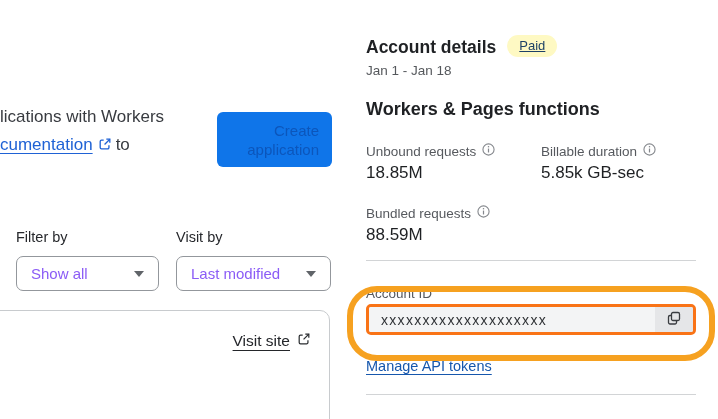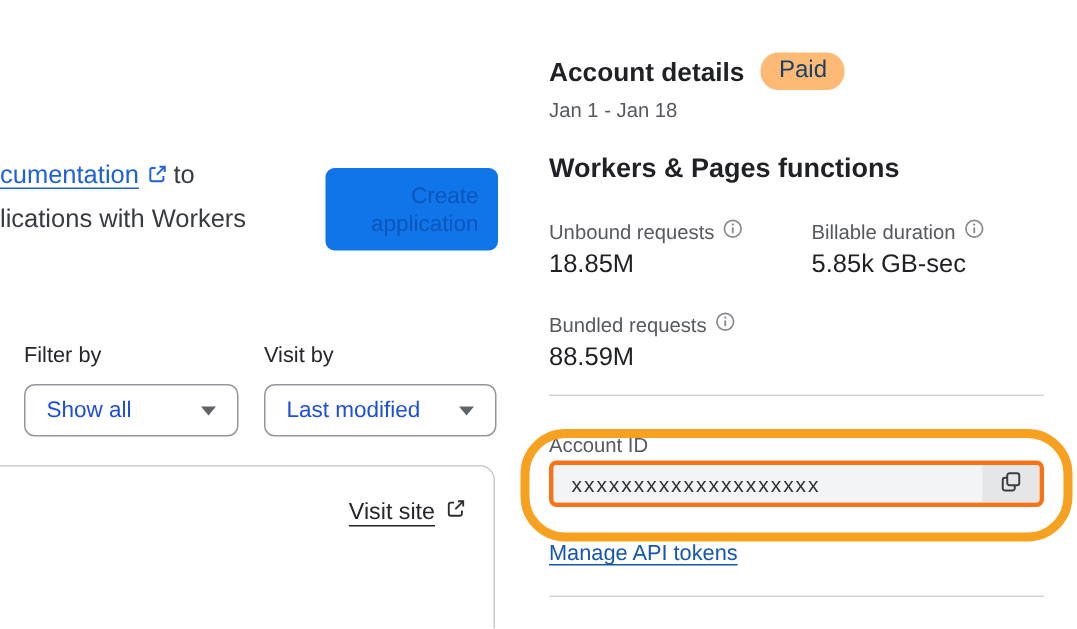--- a/index.html
+++ b/index.html
@@ -20,39 +20,39 @@
     background:#0f75e9; border:none; border-radius:6px; color:#0c56bb;
     font-size:15px; line-height:19px; text-align:right; padding:0 13px;
     display:flex; align-items:center; justify-content:center; cursor:pointer;
     font-family:inherit; }
 
   .dd-label { position:absolute; font-size:14.5px; color:#26282c; }
   .dd-label.filter { left:16px; top:229px; }
   .dd-label.sort   { left:176px; top:229px; }
   .dropdown { position:absolute; top:256px; height:35px; background:#fff;
     border:1.3px solid #93979c; border-radius:7px; display:flex; align-items:center;
-    justify-content:space-between; padding:0 14px; font-size:15px; color:#1d4ed8;
+    justify-content:space-between; padding:0 14px; font-size:15px; color:#8b5cf6;
     cursor:pointer; }
   .dropdown.filter { left:16px; width:143px; }
   .dropdown.sort   { left:176px; width:155px; }
   .caret { width:0; height:0; border-left:5px solid transparent;
     border-right:5px solid transparent; border-top:6px solid #606469; }
 
   .project-card { position:absolute; left:-22px; top:310px; width:352px; height:130px;
     background:#fff; border:1.3px solid #c8cbce; border-radius:10px; }
   .visit-link { position:absolute; right:18px; top:21px; display:flex; align-items:center;
     gap:7px; font-size:15.5px; color:#24262a; cursor:pointer; }
   .visit-link .txt { text-decoration:underline; text-underline-offset:4px; font-weight:500; }
 
   
   .panel { position:absolute; left:366px; top:36px; width:330px; }
   .panel-title-row { display:flex; align-items:center; }
   .panel-title { font-size:17.5px; font-weight:700; color:#1f2124; }
-  .badge { margin-left:11px; background:#fdba74; color:#1d4166; font-size:16px;
-    padding:3px 12px 4px; border-radius:12px; position:relative; top:-1px; }
+  .badge { margin-left:11px; background:#fef9c3; color:#1d4166; font-size:13px;
+    padding:3px 12px 4px; border-radius:12px; position:relative; top:-1px;text-decoration:underline; }
   .date-range { margin-top:5px; font-size:13.5px; color:#55585c; }
   .section-title { margin-top:21px; font-size:18px; font-weight:700; color:#1f2124; }
 
   .stats { margin-top:23px; display:grid; grid-template-columns:175px 1fr; row-gap:22px; }
   .stat-label { display:flex; align-items:center; gap:6px; font-size:13.5px; color:#56595e; }
   .stat-value { margin-top:4px; font-size:17px; color:#1e2023; }
 
   .divider { height:1px; background:#d2d4d6; }
   .divider.top { margin-top:15px; }
   .divider.bottom { margin-top:19px; }
@@ -69,26 +69,26 @@
     text-decoration:underline; text-underline-offset:3px; cursor:pointer; }
 
   
   .highlight { position:absolute; left:347px; top:286px; width:368px; height:75px;
     border:6px solid #f6a120; border-radius:30px; pointer-events:none; }
 </style>
 </head>
 <body>
 
 <div class="intro">
+  <div>lications with Workers</div>
   <div><a class="doc-link">cumentation</a><span class="ext-icon"><svg width="14" height="14" viewBox="0 0 16 16">
           <path d="M6.5 3.5H4A1.5 1.5 0 0 0 2.5 5v7A1.5 1.5 0 0 0 4 13.5h7a1.5 1.5 0 0 0 1.5-1.5V9.5" fill="none" stroke="#1f62d5" stroke-width="1.5"></path>
           <path d="M9.5 2.5h4v4" fill="none" stroke="#1f62d5" stroke-width="1.5"></path>
           <path d="M13.5 2.5L7.5 8.5" fill="none" stroke="#1f62d5" stroke-width="1.5"></path>
         </svg></span><span>to</span></div>
-  <div>lications with Workers</div>
 </div>
 
 <button class="create-btn">Create application</button>
 
 <div class="dd-label filter">Filter by</div>
 <div class="dropdown filter">
   <span>Show all</span>
   <span class="caret"></span>
 </div>
 

